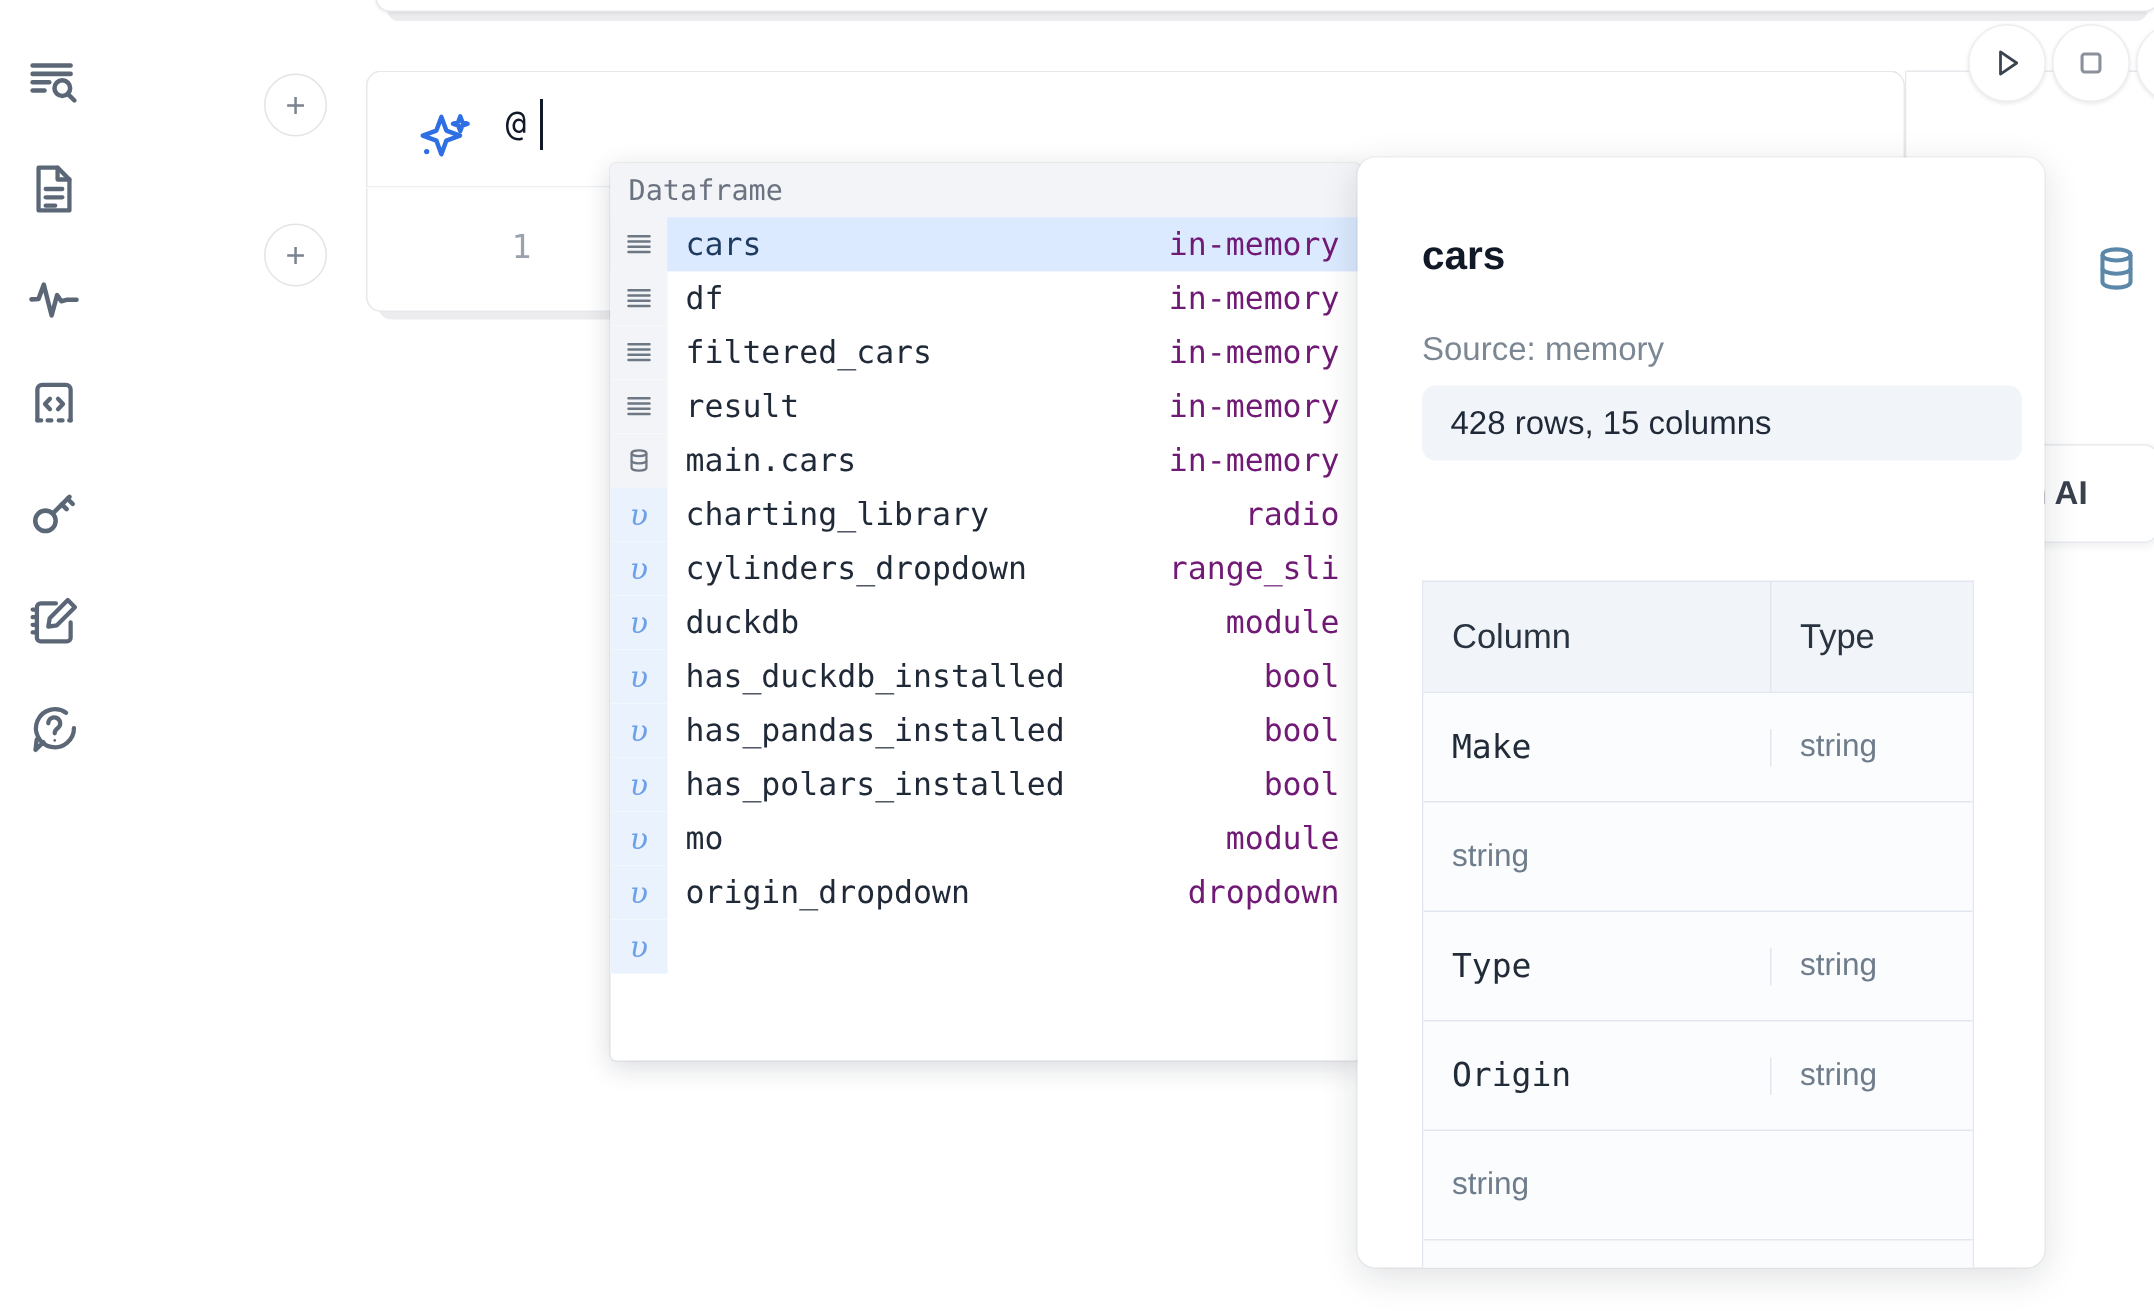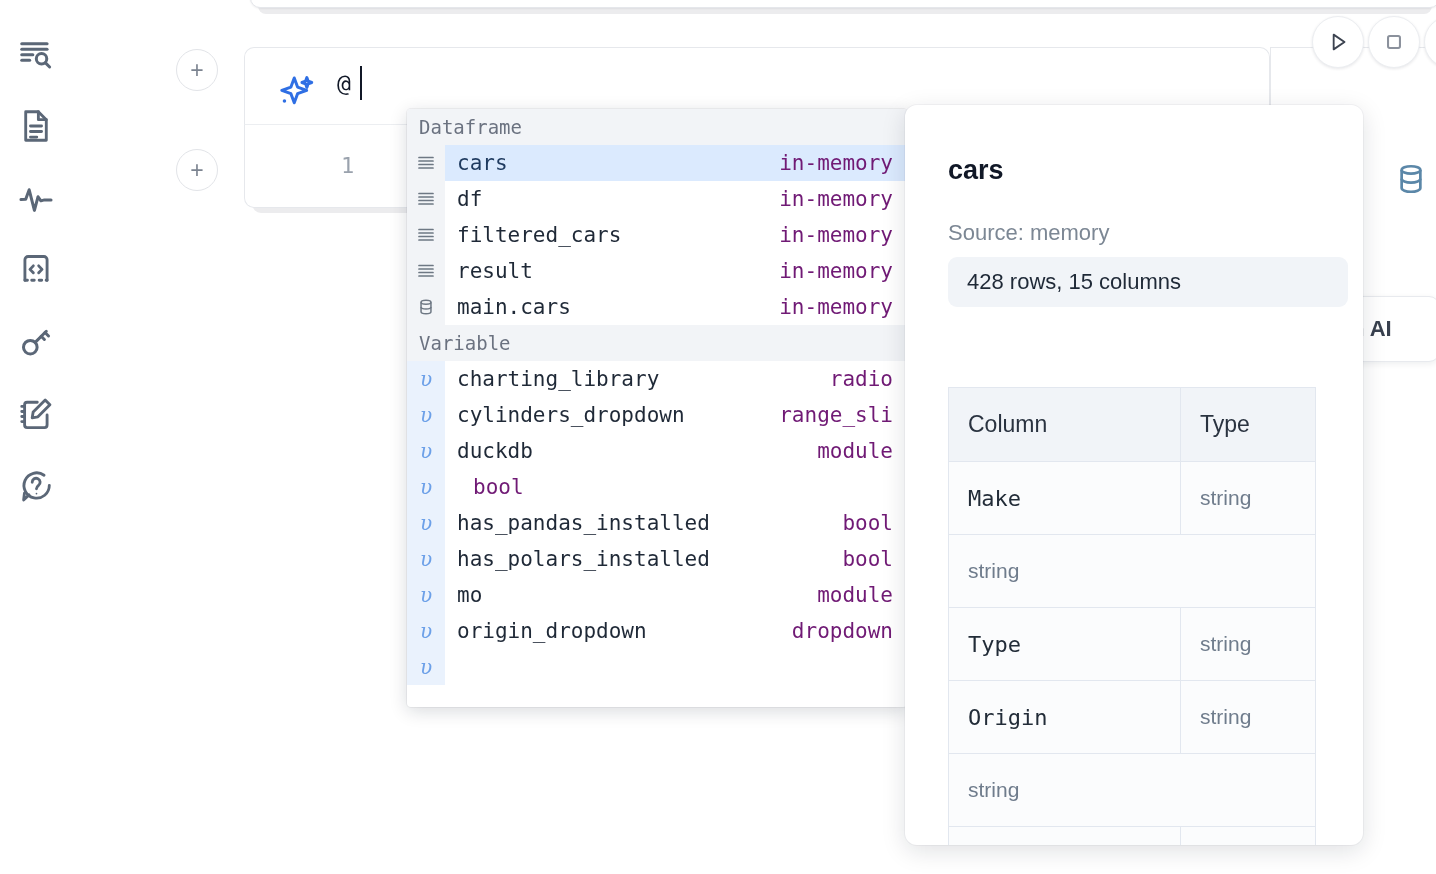--- a/index.html
+++ b/index.html
@@ -187,21 +187,21 @@
     border: 1px solid #e2e7ef; border-bottom: none; margin-top: 39px;
   }
   .doc-th-row { display: flex; background: #f1f4f8; height: 73px; }
   .doc-th {
     display: flex; align-items: center; padding-left: 19px;
     font-size: 23px; color: #2a3340;
   }
   .doc-th.col { width: 232px; border-right: 1px solid #e2e7ef; }
   .doc-th.typ { flex: 1; }
   .doc-tr { display: flex; height: 73px; border-top: 1px solid #e2e7ef;
-    background: #fbfcfd; }
+    background: #fbfcfd; align-items: center; }
   .doc-td-col {
     width: 232px; border-right: 1px solid #e2e7ef;
     display: flex; align-items: center; padding-left: 19px;
     font-family: "DejaVu Sans Mono", monospace; font-size: 22px; color: #222c38;
   }
   .doc-td-typ {
     flex: 1; display: flex; align-items: center; padding-left: 19px;
     font-size: 21px; color: #6f7c8c;
   }
 </style>
@@ -404,21 +404,20 @@
           <path d="M5.4 5.6v12.8c0 1.44 2.95 2.6 6.6 2.6s6.6-1.16 6.6-2.6V5.6"></path>
           <path d="M5.4 11.9c0 1.44 2.95 2.6 6.6 2.6s6.6-1.16 6.6-2.6"></path>
         </svg>
       </span>
       <span class="ac-body">
         <span class="ac-name">main.cars</span>
         <span class="ac-type">in-memory</span>
       </span>
     </div>
 
-    <div class="ac-group-header">Variable</div>
 
     <div class="ac-row var">
       <span class="gutter">υ</span>
       <span class="ac-body ac-clipped">
         <span class="ac-name">charting_library</span>
         <span class="ac-type">radio</span>
       </span>
     </div>
     <div class="ac-row var">
       <span class="gutter">υ</span>
@@ -430,20 +429,21 @@
     <div class="ac-row var">
       <span class="gutter">υ</span>
       <span class="ac-body ac-clipped">
         <span class="ac-name">duckdb</span>
         <span class="ac-type">module</span>
       </span>
     </div>
     <div class="ac-row var">
       <span class="gutter">υ</span>
       <span class="ac-body ac-clipped">
+        <span class="ac-name">has_duckdb_installed</span>
         <span class="ac-type">bool</span>
       </span>
     </div>
     <div class="ac-row var">
       <span class="gutter">υ</span>
       <span class="ac-body ac-clipped">
         <span class="ac-name">has_pandas_installed</span>
         <span class="ac-type">bool</span>
       </span>
     </div>

